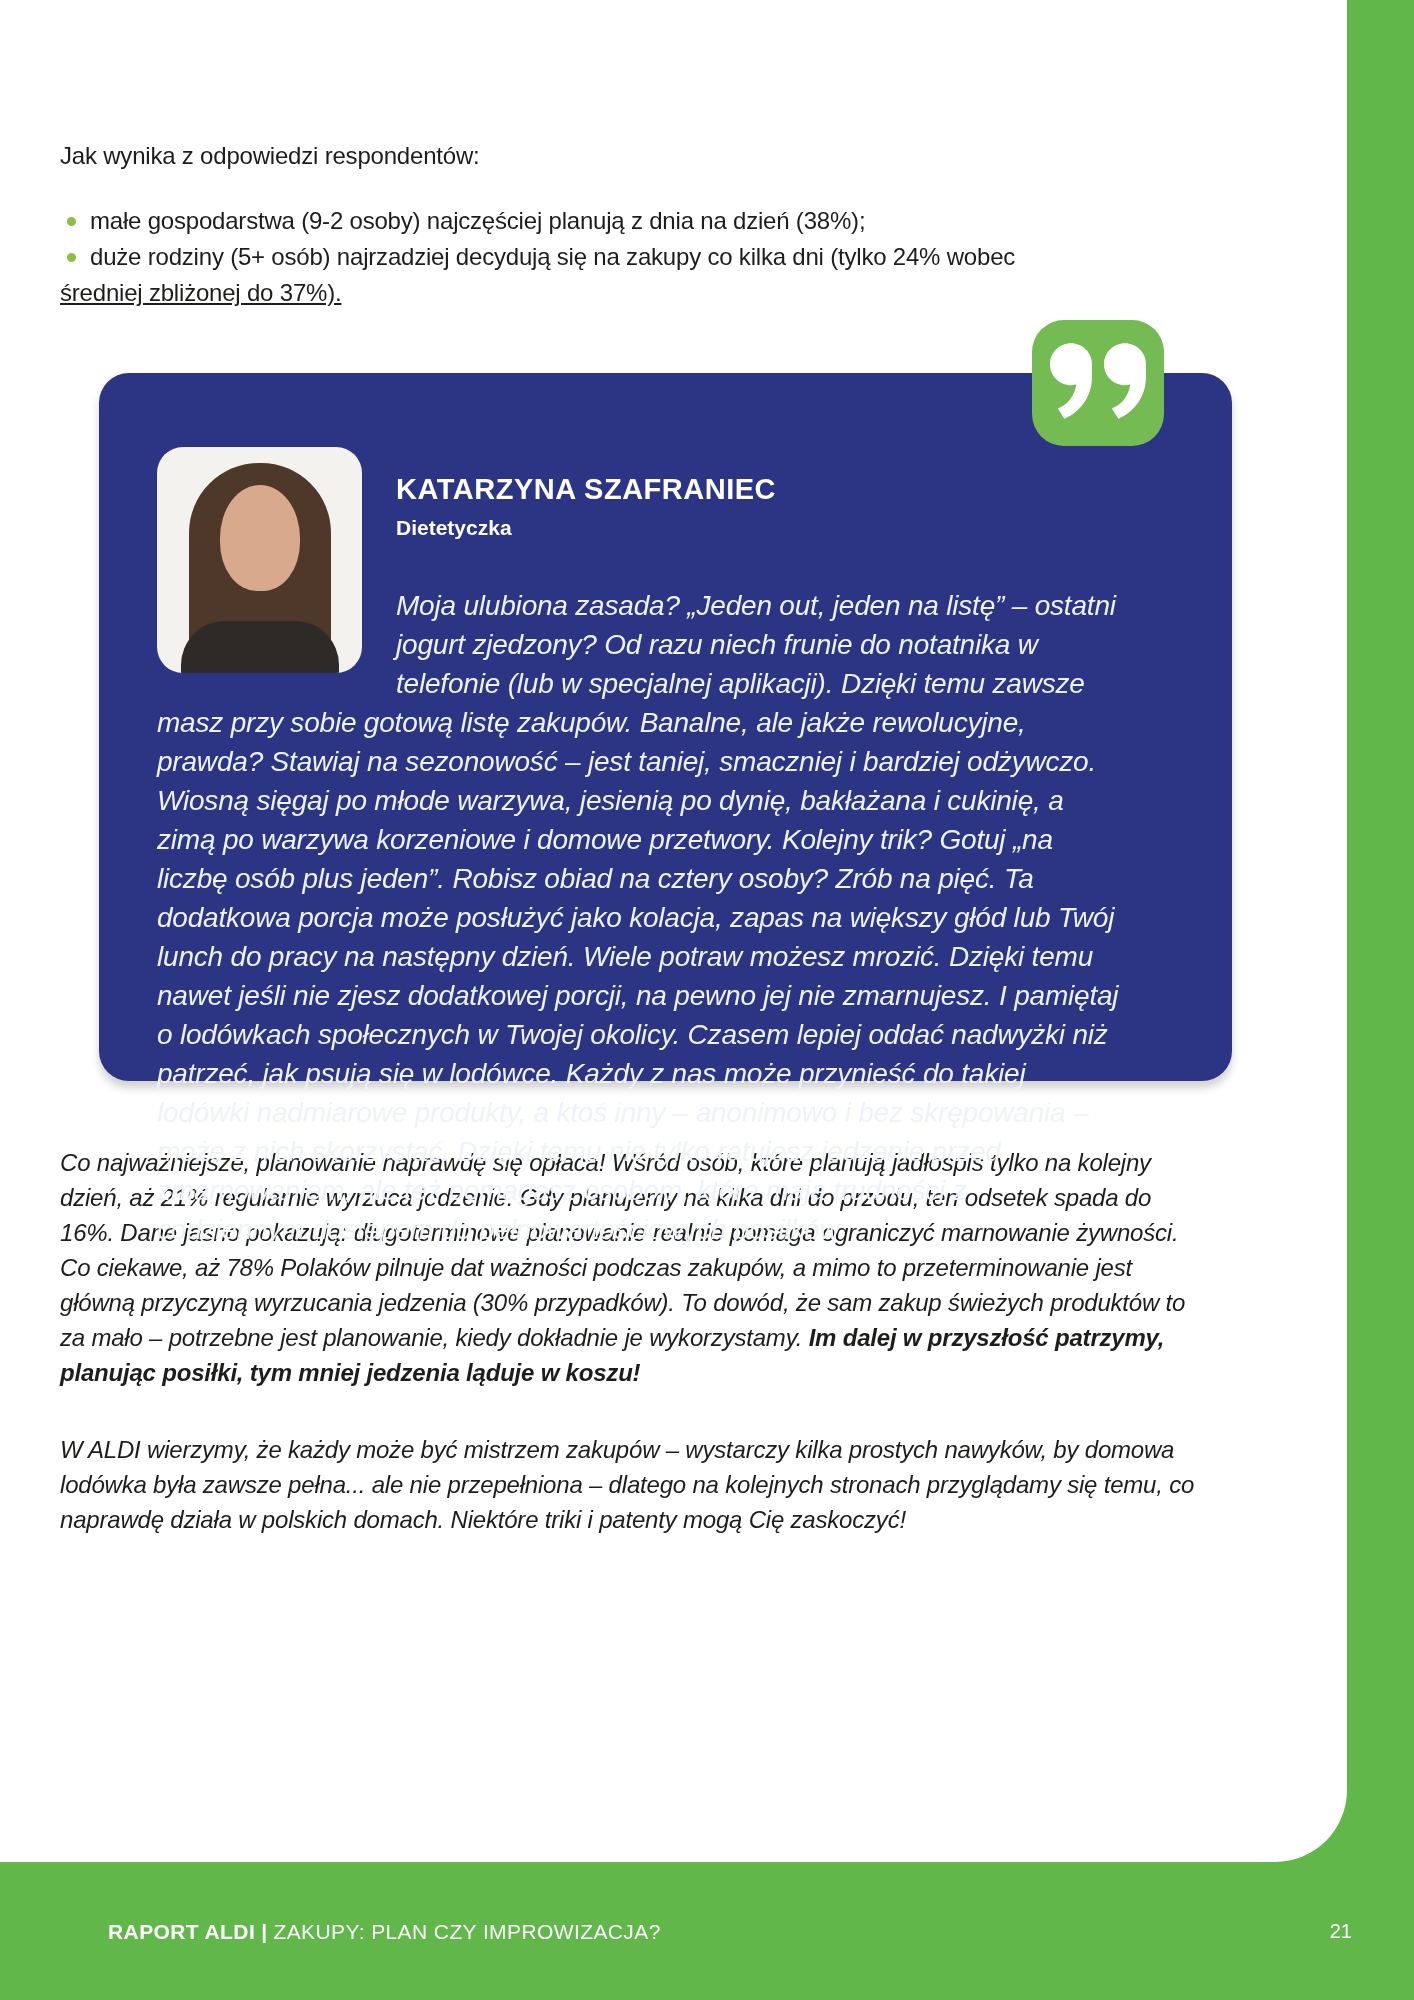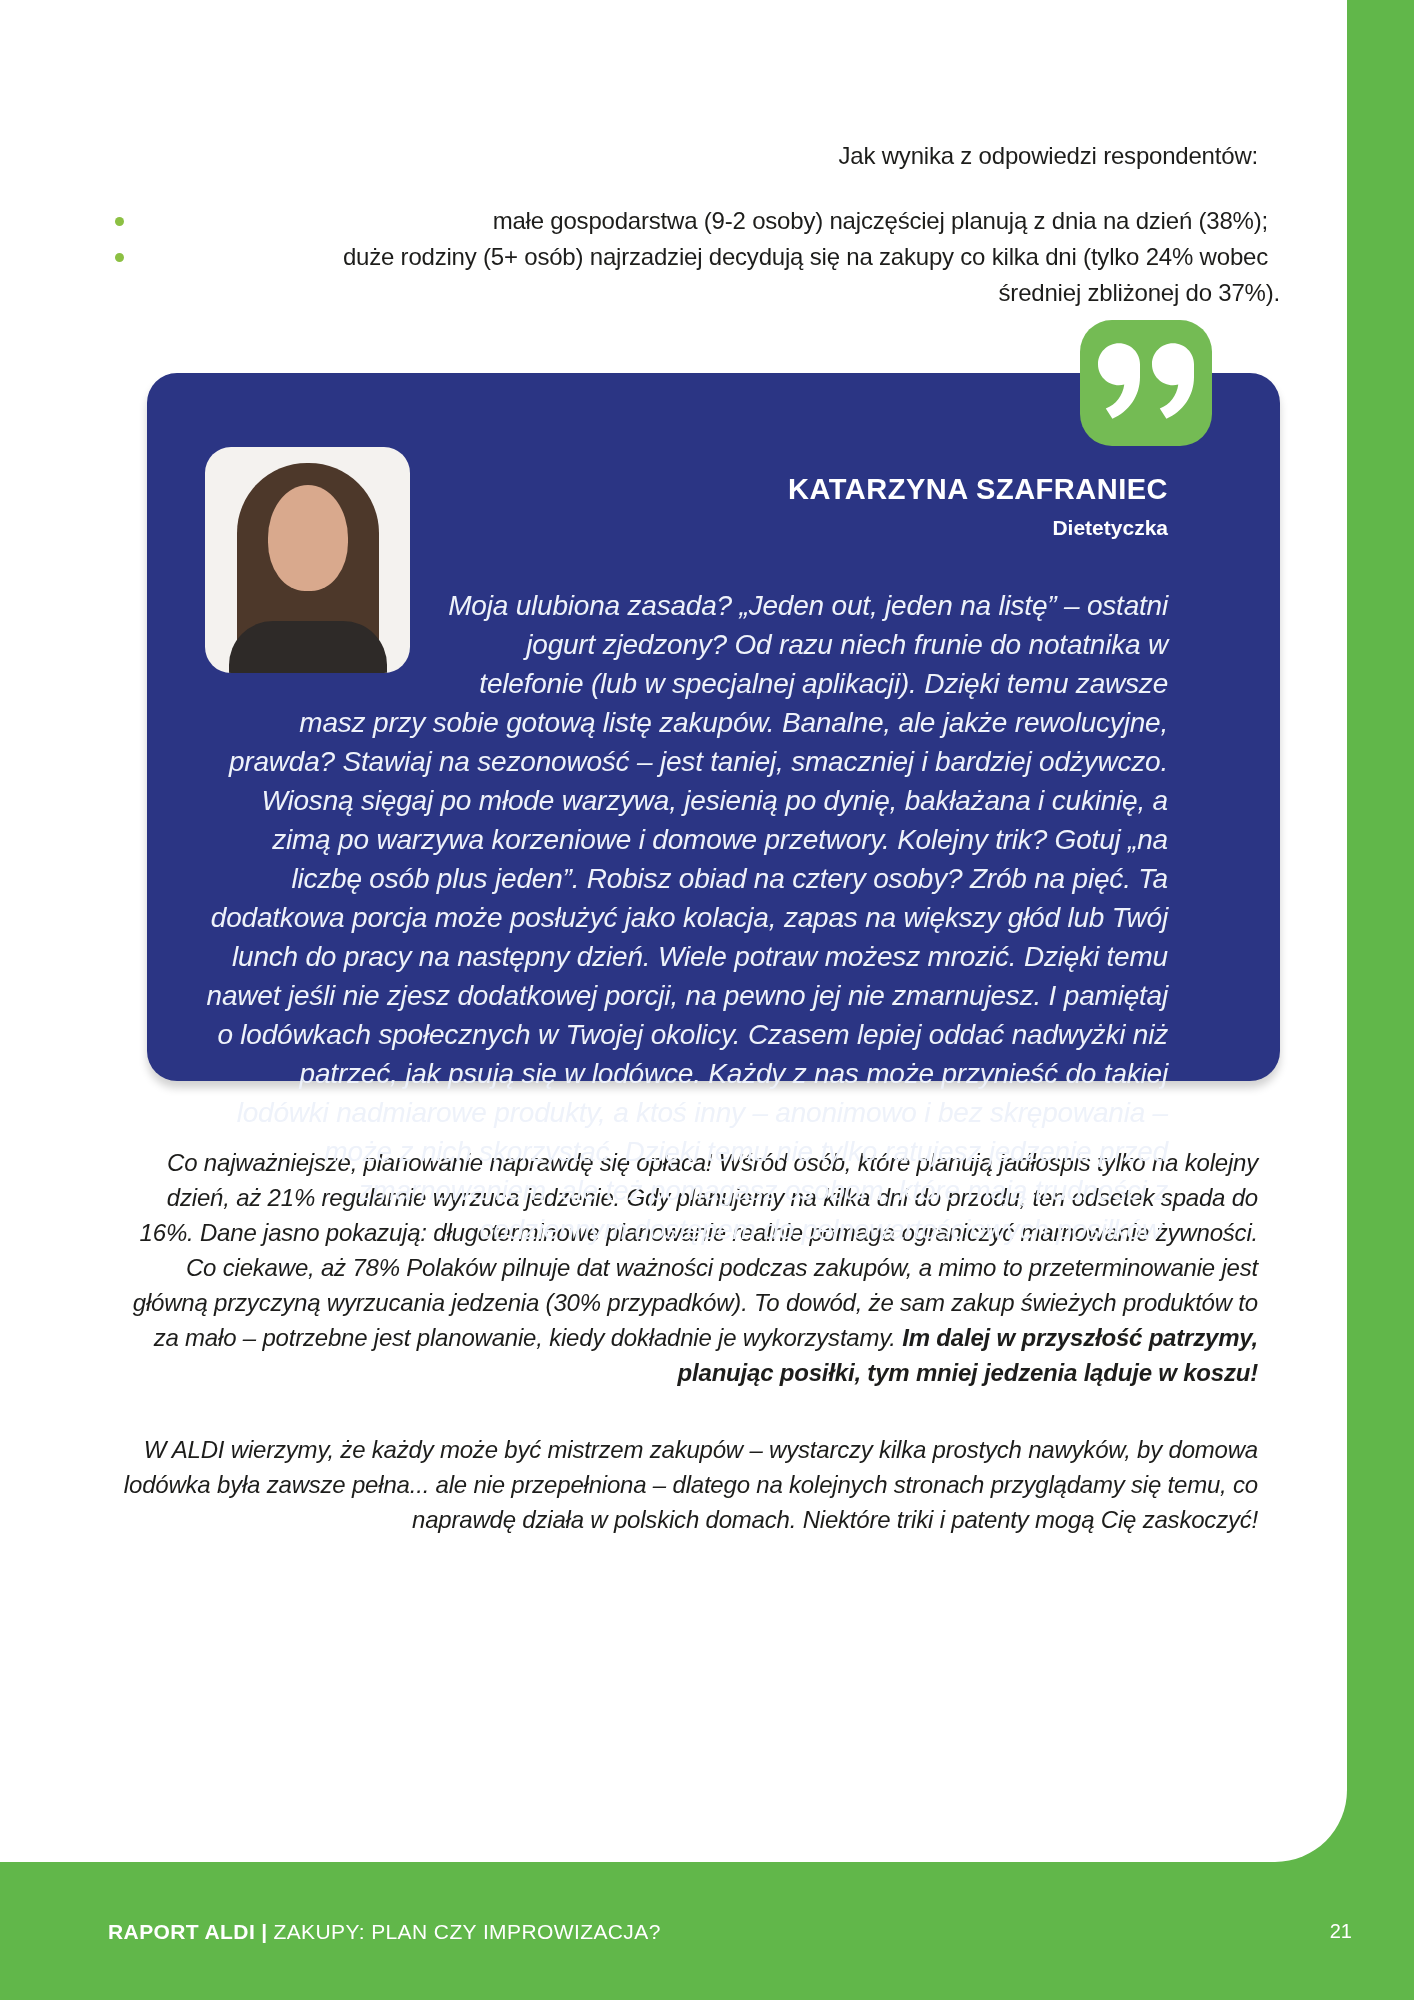--- a/index.html
+++ b/index.html
@@ -2,26 +2,26 @@
 <html lang="pl"><head>
 <meta charset="utf-8">
 <style>
   html,body{margin:0;padding:0;}
   body{width:1414px;height:2000px;font-family:"Liberation Sans",sans-serif;}
   .page{position:relative;width:1414px;height:2000px;background:#61b74a;overflow:hidden;}
   .content-white{position:absolute;left:0;top:0;width:1347px;height:1862px;background:#ffffff;border-bottom-right-radius:72px;}
   .side-strip{position:absolute;top:0;right:0;width:67px;height:100%;background:#61b74a;}
   .footer-band{position:absolute;left:0;bottom:0;width:100%;height:138px;background:#61b74a;}
 
-  .content{position:relative;padding:138px 0 0 108px;width:1172px;color:#1d1d1b;text-align:right;}
+  .content{position:relative;padding:138px 0 0 60px;width:1172px;color:#1d1d1b;}
   .intro{font-size:24px;line-height:35px;margin:0 0 30px 0;letter-spacing:-0.2px;max-width:1150px;}
   ul.bullets{list-style:none;margin:0;padding:0;max-width:1160px;}
   ul.bullets li{position:relative;padding-left:30px;font-size:24px;line-height:36px;letter-spacing:-0.2px;}
   ul.bullets li::before{content:'';position:absolute;left:7px;top:14px;width:9px;height:9px;border-radius:50%;background:#8cc043;}
-  .bullet-continuation{font-size:24px;line-height:36px;margin:0;letter-spacing:-0.2px;}
+  .bullet-continuation{font-size:24px;line-height:36px;margin:0;letter-spacing:-0.2px;text-decoration:underline;}
 
   .quote-card{position:relative;margin:62px 0 0 39px;width:1133px;height:708px;background:#2b3584;border-radius:30px;box-shadow:0 7px 9px rgba(0,0,0,0.18);box-sizing:border-box;padding:74px 112px 50px 58px;}
   .quote-badge{position:absolute;left:933px;top:-53px;width:132px;height:126px;background:#74bb54;border-radius:32px;display:flex;align-items:center;justify-content:center;}
   .quote-badge svg{display:block;margin-top:-4px;}
 
   .portrait{float:left;width:205px;height:226px;border-radius:26px;background:#f4f2ef;margin-right:34px;margin-bottom:22px;position:relative;overflow:hidden;}
   .portrait .hair{position:absolute;left:32px;top:16px;width:142px;height:212px;background:#4d382a;border-radius:70px 70px 26px 26px;}
   .portrait .face{position:absolute;left:63px;top:38px;width:80px;height:106px;background:#d9a98d;border-radius:50% 50% 46% 46%;}
   .portrait .shirt{position:absolute;left:24px;bottom:-6px;width:158px;height:58px;background:#2e2a28;border-radius:44px 44px 0 0;}
 

